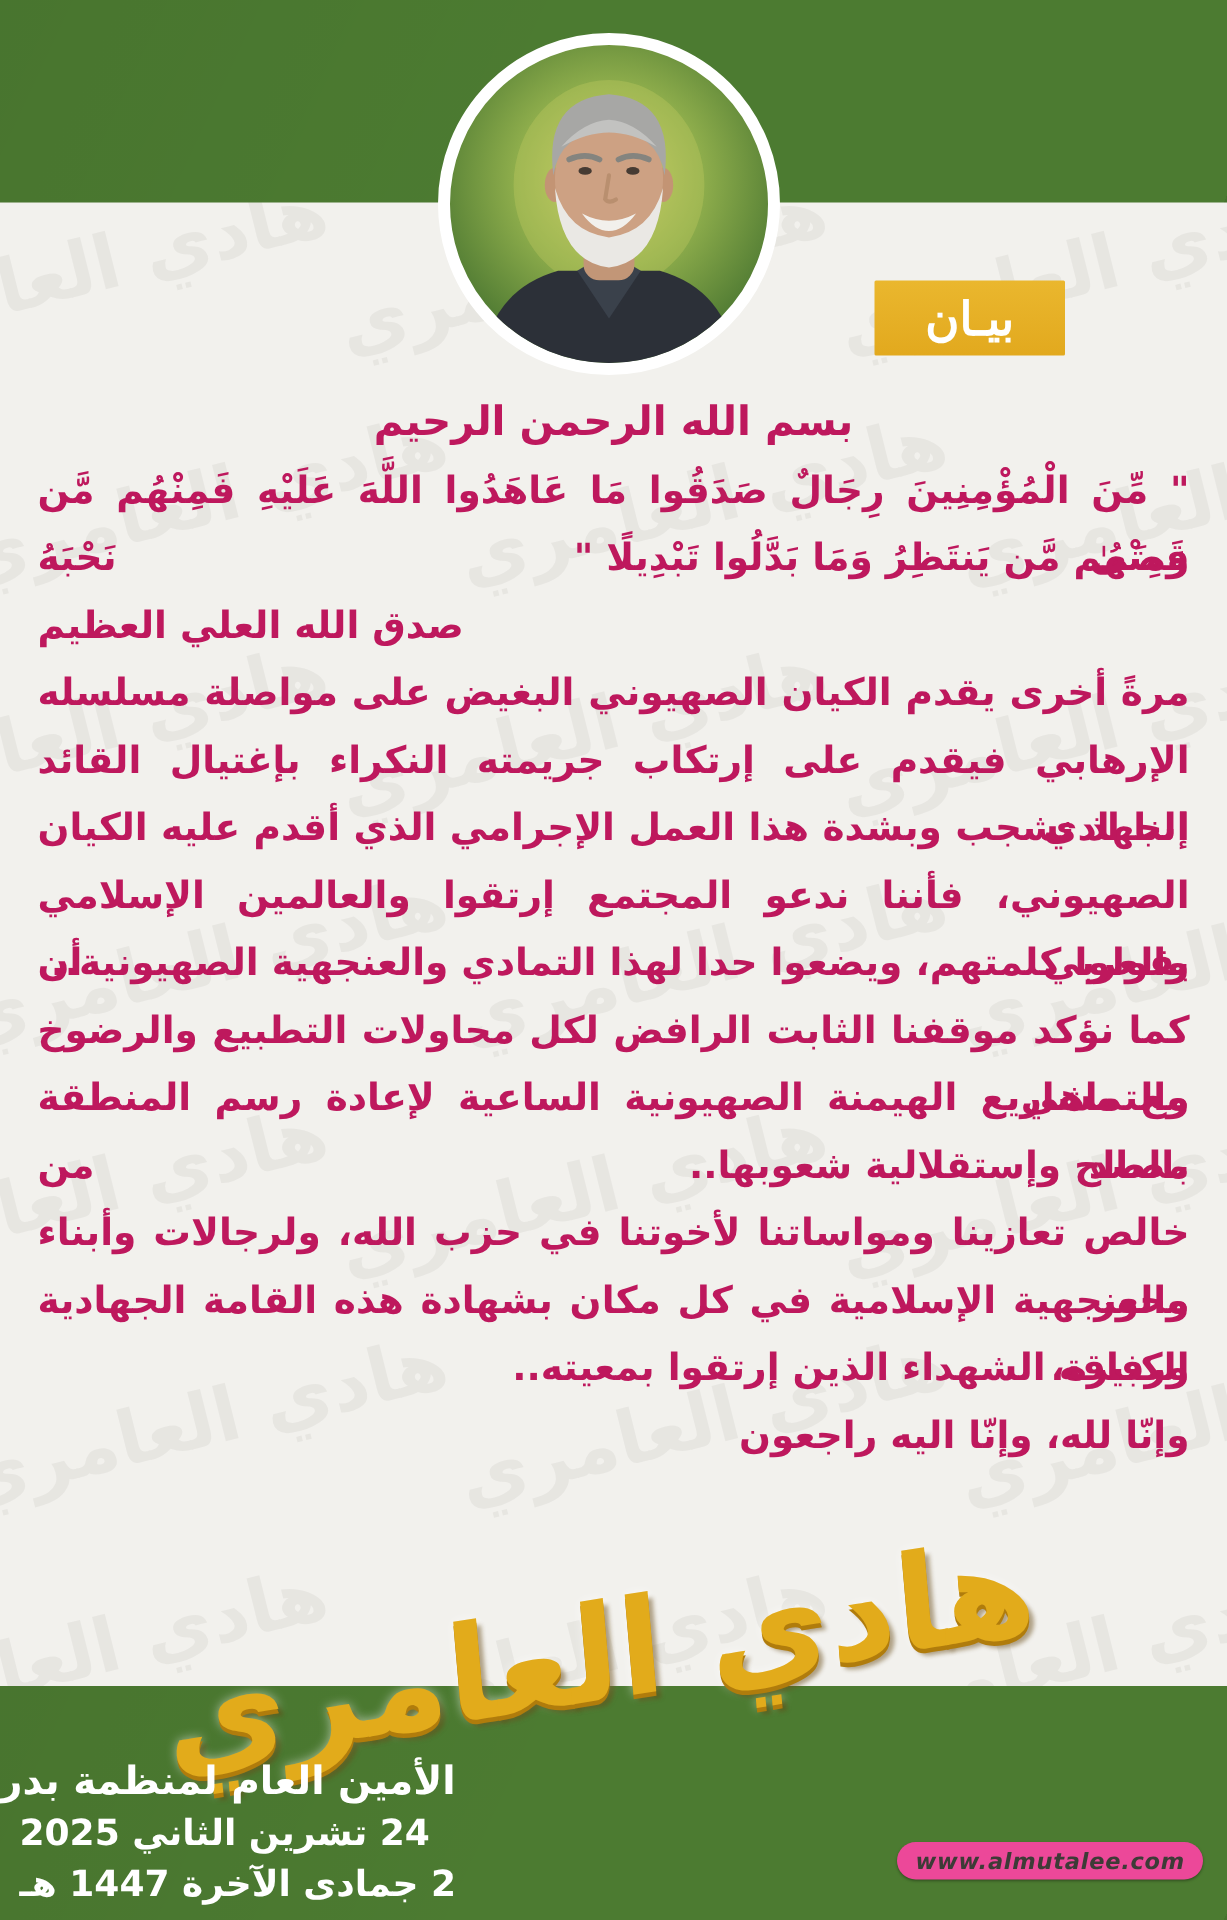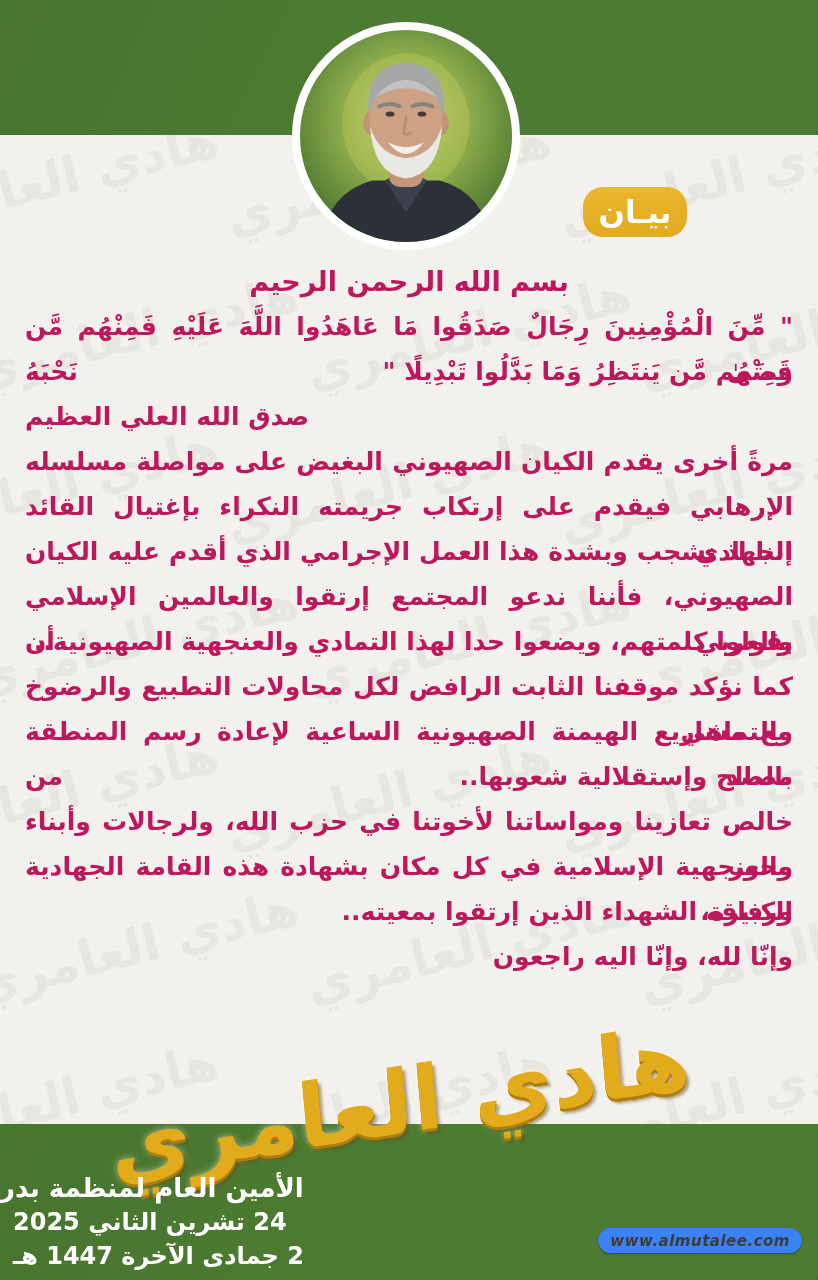--- a/index.html
+++ b/index.html
@@ -33,23 +33,23 @@
   
   .avatar-ring{
     position:absolute;left:292px;top:22px;width:212px;height:212px;z-index:3;
     border:8px solid #ffffff;border-radius:50%;
     background:radial-gradient(circle at 50% 42%, #c9cf68 0%, #8fae4c 38%, #557f35 72%, #49742f 100%);
     overflow:hidden;
   }
   .avatar-ring svg{display:block;width:100%;height:100%;}
   
   .badge{
-    position:absolute;left:583px;top:187px;width:104px;height:50px;z-index:3;
+    position:absolute;left:583px;top:187px;width:127px;height:50px;z-index:3;
     background:linear-gradient(180deg,#eab72e 0%,#e2a91e 100%);
-    border-radius:20px;display:flex;align-items:center;justify-content:center;
+    border-radius:1px;display:flex;align-items:center;justify-content:center;font-family:Liberation Serif, serif;
   }
   .badge span{color:#ffffff;font-size:31px;font-weight:bold;line-height:1;}
   
   .content{
     position:absolute;top:259px;left:25px;right:25px;z-index:4;
     direction:rtl;color:#be185d;font-weight:bold;
   }
   .ln{height:45px;line-height:45px;font-size:25px;white-space:nowrap;}
   .jl{white-space:normal;text-align:justify;text-align-last:justify;text-justify:inter-word;}
   .center{text-align:center;}
@@ -68,21 +68,21 @@
   
   .footer-text{
     position:absolute;left:0;right:0;top:1171px;z-index:6;
     text-align:left;color:#ffffff;direction:rtl;font-weight:bold;
   }
   .footer-text .f-title{font-size:26px;line-height:34px;}
   .footer-text .f-date{font-size:24px;line-height:34px;padding-left:13px;}
   
   .site-pill{
     position:absolute;right:16px;top:1228px;z-index:7;
-    background:#3b82f6;border-radius:14px;padding:3px 12px;
+    background:#ec4899;border-radius:14px;padding:3px 12px;
     box-shadow:0 1px 2px rgba(0,0,0,0.35);
   }
   .site-pill span{
     font-size:15px;font-weight:bold;font-style:italic;color:#3d3b37;
     letter-spacing:0.5px;font-family:"DejaVu Sans",sans-serif;
   }
 </style>
 </head>
 <body>
 

